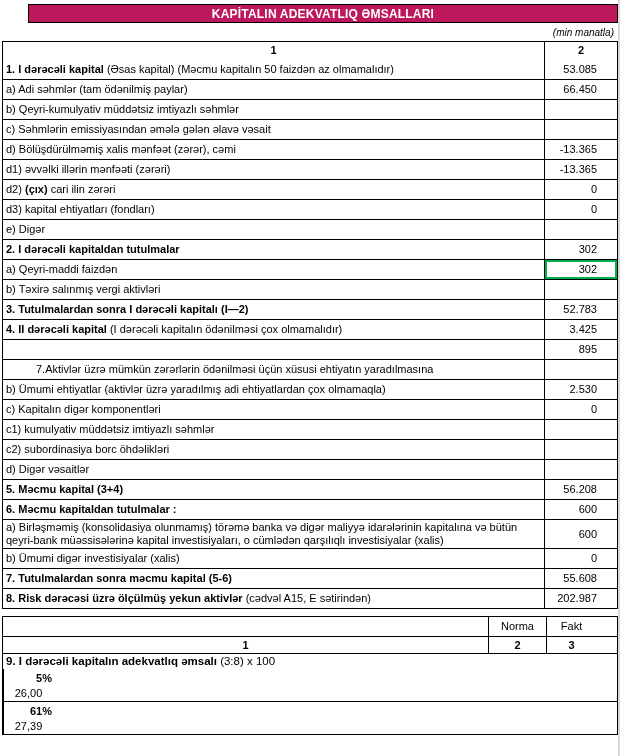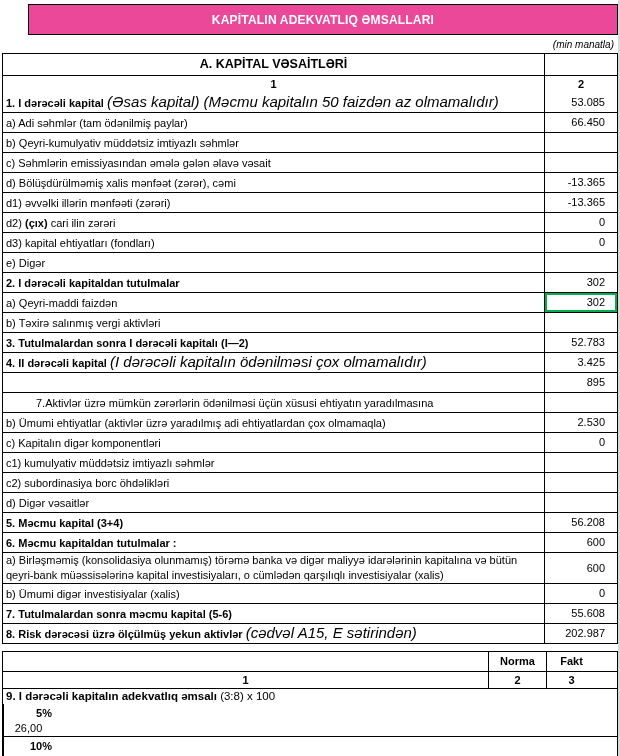--- a/index.html
+++ b/index.html
@@ -5,70 +5,66 @@
   * { box-sizing: border-box; }
   html,body { margin:0; padding:0; }
   body {
     width:620px; min-height:756px; background:#ffffff; color:#000;
     font-family:"Liberation Sans", sans-serif; font-size:11px;
     position:relative;
   }
   body::after{ content:""; position:absolute; top:0; right:0; width:2px; height:100%; background:#d9d9d9; }
 
   .banner {
-    margin:4px 2px 0 28px; height:31px; background:#ec4899; border:1px solid #000;
+    margin:4px 2px 0 28px; height:19px; background:#be185d; border:1px solid #000;
     color:#fff; font-weight:bold; font-size:12px; letter-spacing:.2px;
     display:flex; align-items:center; justify-content:center;
   }
   .note { text-align:right; font-style:italic; font-size:10px; padding:4px 6px 3px 0; }
 
   .tbl { margin:0 2px; border:1px solid #000; background:#fff; }
   .row { display:flex; align-items:stretch; border-top:1px solid #000; min-height:20px; }
   .tbl .row:first-child, .tbl2 .row:first-child { border-top:none; }
 
   .cell { display:flex; align-items:center; padding:1px 3px; line-height:13px; }
   .label { flex:1; }
   .segwrap { display:block; width:100%; }
   .segwrap.indent { padding-left:30px; }
   .seg-pre,.seg-b,.seg-t,.seg-s { display:inline; }
   .seg-b { font-weight:bold; }
-  .seg-s { font-size:15px;font-style:italic; }
-  .value { width:73px; border-left:1px solid #000; justify-content:flex-end; text-align:right; padding-right:12px; }
+  .seg-s { font-size:11px; }
+  .value { width:73px; border-left:1px solid #000; justify-content:flex-end; text-align:right; padding-right:20px; }
   .value.selected { box-shadow: inset 0 0 0 2px #00b050; }
 
   .header-row { min-height:21px; }
   .header-row .label { justify-content:center; font-weight:bold; font-size:12.5px; }
   .colnum-row { min-height:17px; }
   .colnum-row .cell { justify-content:center; font-weight:bold; padding:0 3px; }
   .colnum-row .value { text-align:center; }
 
   .tbl2 { margin:7px 2px 0 2px; border:1px solid #000; background:#fff; }
   .c-left { width:485px; justify-content:center; font-weight:bold; }
   .c-label { width:430px; font-weight:bold; font-size:11.5px; }
   .c-gap { width:55px; border-left:1px solid #000; }
   .c-norma { width:58px; border-left:1px solid #000; justify-content:flex-end; padding-right:9px; font-weight:bold; }
   .c-fakt { width:50px; border-left:1px solid #000; justify-content:center; }
   .hdr-row { min-height:19px; }
-  .hdr-row .c-norma, .hdr-row .c-fakt { justify-content:center; font-weight:bold; padding-right:3px; }
+  .hdr-row .c-norma, .hdr-row .c-fakt { justify-content:center; font-weight:normal; padding-right:3px; }
   .nums-row { min-height:17px; }
   .nums-row .cell { font-weight:bold; justify-content:center; padding-right:3px; }
   .ratio-row { min-height:31px;flex-direction:column; }
   .ratio-row .seg-t { font-weight:normal; }
 </style>
 </head>
 <body>
 
 <div class="banner">KAPİTALIN ADEKVATLIQ ƏMSALLARI</div>
 <div class="note">(min manatla)</div>
 
 <div class="tbl">
-  <div class="row header-row">
-    <div class="cell label">A. KAPİTAL VƏSAİTLƏRİ</div>
-    <div class="cell value"></div>
-  </div>
   <div class="row colnum-row">
     <div class="cell label">1</div>
     <div class="cell value">2</div>
   </div>
   <div id="main-rows">
   <div class="row">
     <div class="cell label">
       <span class="segwrap"><span class="seg-pre"></span><span class="seg-b">1. I dərəcəli kapital </span><span class="seg-t"></span><span class="seg-s">(Əsas kapital) (Məcmu kapitalın 50 faizdən  az olmamalıdır)</span></span>
     </div>
     <div class="cell value">53.085</div>
@@ -272,16 +268,16 @@
   <div class="row ratio-row">
     <div class="cell c-label">
       <span class="segwrap"><span class="seg-b">9. I dərəcəli  kapitalın  adekvatlıq əmsalı </span><span class="seg-t">(3:8) x 100</span></span>
     </div>
     <div class="cell c-gap"></div>
     <div class="cell c-norma">5%</div>
     <div class="cell c-fakt">26,00</div>
   </div>
   <div class="row ratio-row">
     <div class="cell c-gap"></div>
-    <div class="cell c-norma">10%</div>
+    <div class="cell c-norma">61%</div>
     <div class="cell c-fakt">27,39</div>
   </div>
 </div>
 
 </body></html>

